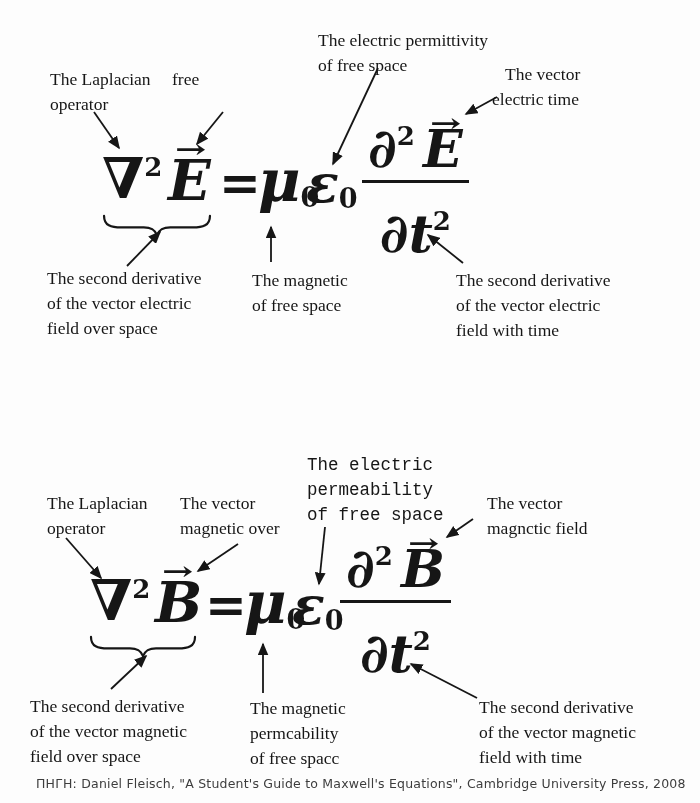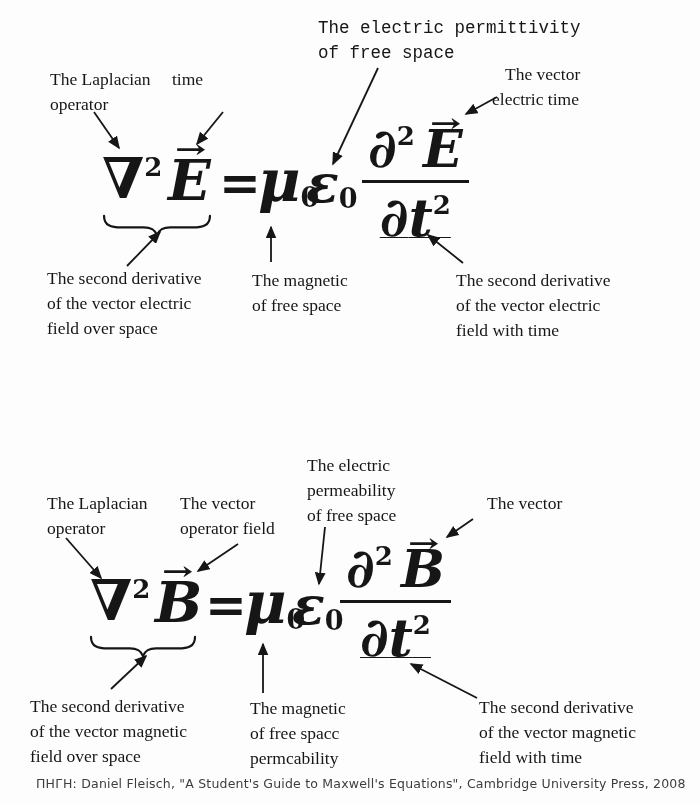--- a/index.html
+++ b/index.html
@@ -13,21 +13,21 @@
   .tok { position:absolute; line-height:1; white-space:nowrap; font-family:"DejaVu Serif",serif; color:var(--ink); }
   .gl  { font-weight:700; }
   .it  { font-style:italic; }
   .sup2 { font-size:26px; font-weight:700; vertical-align:22px; font-style:normal; }
   .sub { font-size:27px; font-weight:700; vertical-align:-6px; font-style:normal; }
   .vec { position:relative; display:inline-block; }
   .vec-arrow { position:absolute; top:-15px; left:7px; font-size:25px; font-weight:700; font-style:normal;
                display:inline-block; transform:scaleX(1.5); transform-origin:left center; }
   .frac { position:absolute; text-align:center; line-height:1; font-family:"DejaVu Serif",serif; color:var(--ink); }
   .frac .num { padding:0 6px 5px; }
-  .frac .den { border-top:3px solid var(--ink); padding:7px 6px 0;text-decoration:underline; }
+  .frac .den { border-top:3px solid var(--ink); padding:23px 6px 0; }
   .ub { position:absolute; }
   .citation { position:absolute; left:36px; top:776px; font-family:"DejaVu Sans",sans-serif;
               font-size:12.5px; color:#3d3d3d; letter-spacing:0.2px; white-space:nowrap; }
 </style>
 </head>
 <body>
 
 <div class="page">
 
   <svg class="overlay" width="700" height="803" viewBox="0 0 700 803">
@@ -47,32 +47,32 @@
 
     <line x1="66" y1="538" x2="101" y2="578" stroke="#161616" stroke-width="1.8" marker-end="url(#ah)"></line>
     <line x1="238" y1="544" x2="198" y2="571" stroke="#161616" stroke-width="1.8" marker-end="url(#ah)"></line>
     <line x1="325" y1="527" x2="319" y2="584" stroke="#161616" stroke-width="1.8" marker-end="url(#ah)"></line>
     <line x1="473" y1="519" x2="447" y2="537" stroke="#161616" stroke-width="1.8" marker-end="url(#ah)"></line>
     <line x1="263" y1="693" x2="263" y2="644" stroke="#161616" stroke-width="1.8" marker-end="url(#ah)"></line>
     <line x1="111" y1="689" x2="146" y2="656" stroke="#161616" stroke-width="1.8" marker-end="url(#ah)"></line>
     <line x1="477" y1="698" x2="411" y2="664" stroke="#161616" stroke-width="1.8" marker-end="url(#ah)"></line>
   </svg>
 
-  <div class="lbl" style="left:318px; top:16px;font-family:Liberation Mono, monospace;">
+  <div class="lbl" style="left:318px; top:28px;">
     <div>The electric permittivity</div>
     <div>of free space</div>
   </div>
 
   <div class="lbl" style="left:50px; top:67px;">
     <div>The Laplacian</div>
     <div>operator</div>
   </div>
 
   <div class="lbl" style="left:172px; top:67px;">
-    <div>time</div>
+    <div>free</div>
   </div>
 
   <div class="lbl" style="left:492px; top:62px;">
     <div class="ind">The vector</div>
     <div>electric time</div>
   </div>
 
   <div class="tok" style="left:102px; top:150px;">
     <span class="gl" style="font-size:56px;">∇</span><sup class="sup2">2</sup>
   </div>
@@ -122,38 +122,39 @@
     <div>The magnetic</div>
     <div>of free space</div>
   </div>
 
   <div class="lbl" style="left:456px; top:268px;">
     <div>The second derivative</div>
     <div>of the vector electric</div>
     <div>field with time</div>
   </div>
 
-  <div class="lbl" style="left:307px; top:453px;">
+  <div class="lbl" style="left:307px; top:453px;font-family:Liberation Mono, monospace;">
     <div>The electric</div>
     <div>permeability</div>
     <div>of free space</div>
   </div>
 
   <div class="lbl" style="left:47px; top:491px;">
     <div>The Laplacian</div>
     <div>operator</div>
   </div>
 
   <div class="lbl" style="left:180px; top:491px;">
     <div>The vector</div>
-    <div>operator field</div>
+    <div>magnetic over</div>
   </div>
 
   <div class="lbl" style="left:487px; top:491px;">
     <div>The vector</div>
+    <div>magnctic field</div>
   </div>
 
   <div class="tok" style="left:90px; top:572px;">
     <span class="gl" style="font-size:56px;">∇</span><sup class="sup2">2</sup>
   </div>
 
   <div class="tok" style="left:155px; top:574px;">
     <span class="vec">
       <span class="vec-arrow">→</span>
       <span class="gl it" style="font-size:56px;">B</span>
@@ -189,22 +190,22 @@
   </svg>
 
   <div class="lbl" style="left:30px; top:694px;">
     <div>The second derivative</div>
     <div>of the vector magnetic</div>
     <div>field over space</div>
   </div>
 
   <div class="lbl" style="left:250px; top:696px;">
     <div>The magnetic</div>
+    <div>permcability</div>
     <div>of free spacc</div>
-    <div>permcability</div>
   </div>
 
   <div class="lbl" style="left:479px; top:695px;">
     <div>The second derivative</div>
     <div>of the vector magnetic</div>
     <div>field with time</div>
   </div>
 
   <div class="citation">ПНГН: Daniel Fleisch, "A Student's Guide to Maxwell's Equations", Cambridge University Press, 2008</div>
 

